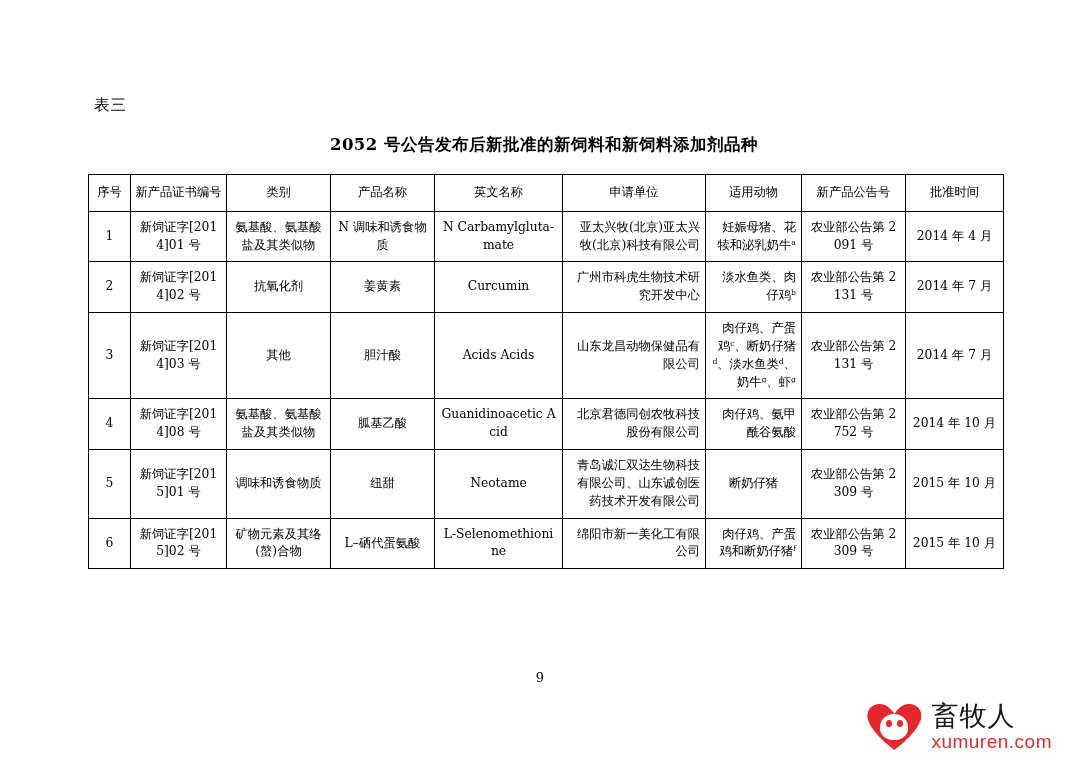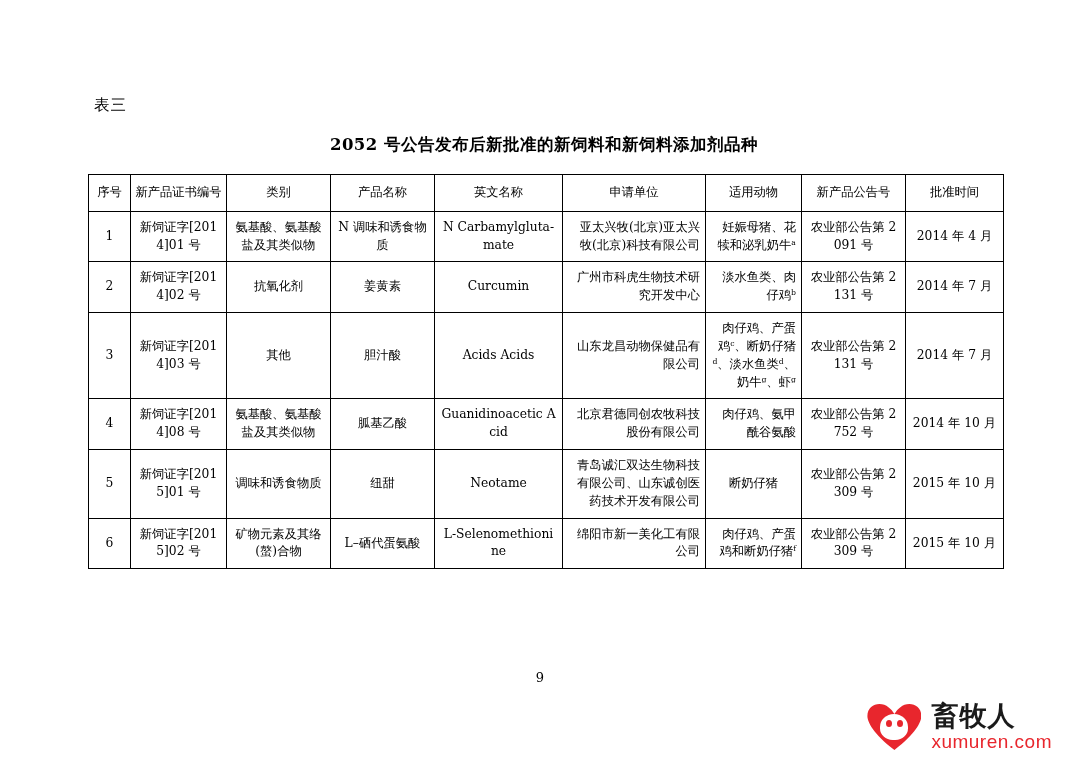--- a/index.html
+++ b/index.html
@@ -113,21 +113,21 @@
   }
   .wm-heart .dot1 { left: 19px; }
   .wm-heart .dot2 { left: 30px; }
   .wm-text {
     display: flex;
     flex-direction: column;
     line-height: 1;
   }
   .wm-cn {
     font-size: 27px;
-    font-weight: bold;
+    font-weight: normal;
     color: #1a1a1a;
     letter-spacing: 1px;
     font-family: "DejaVu Serif", serif;
   }
   .wm-en {
     font-size: 19px;
     color: #e8262d;
     letter-spacing: 0.5px;
     margin-top: 3px;
     font-family: "Liberation Sans", sans-serif;

